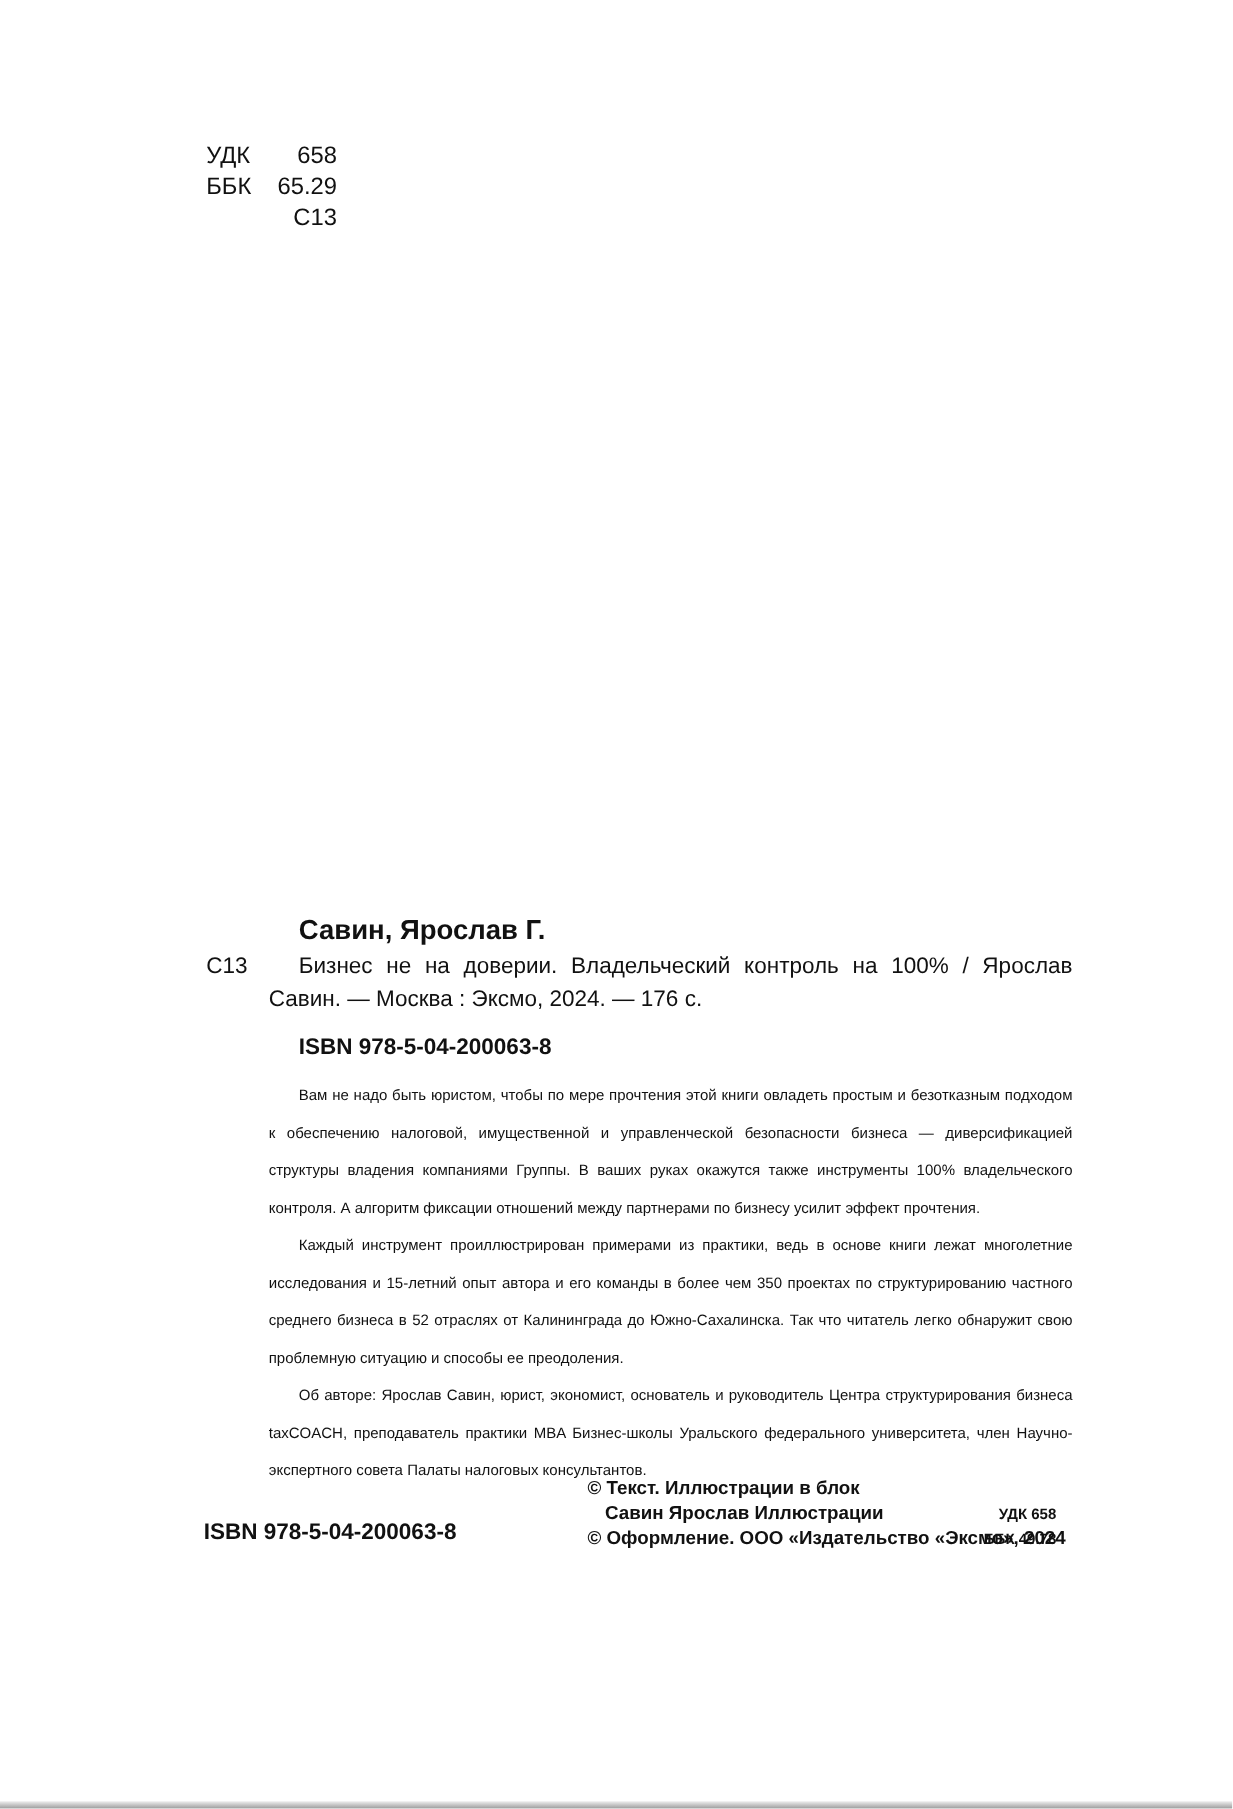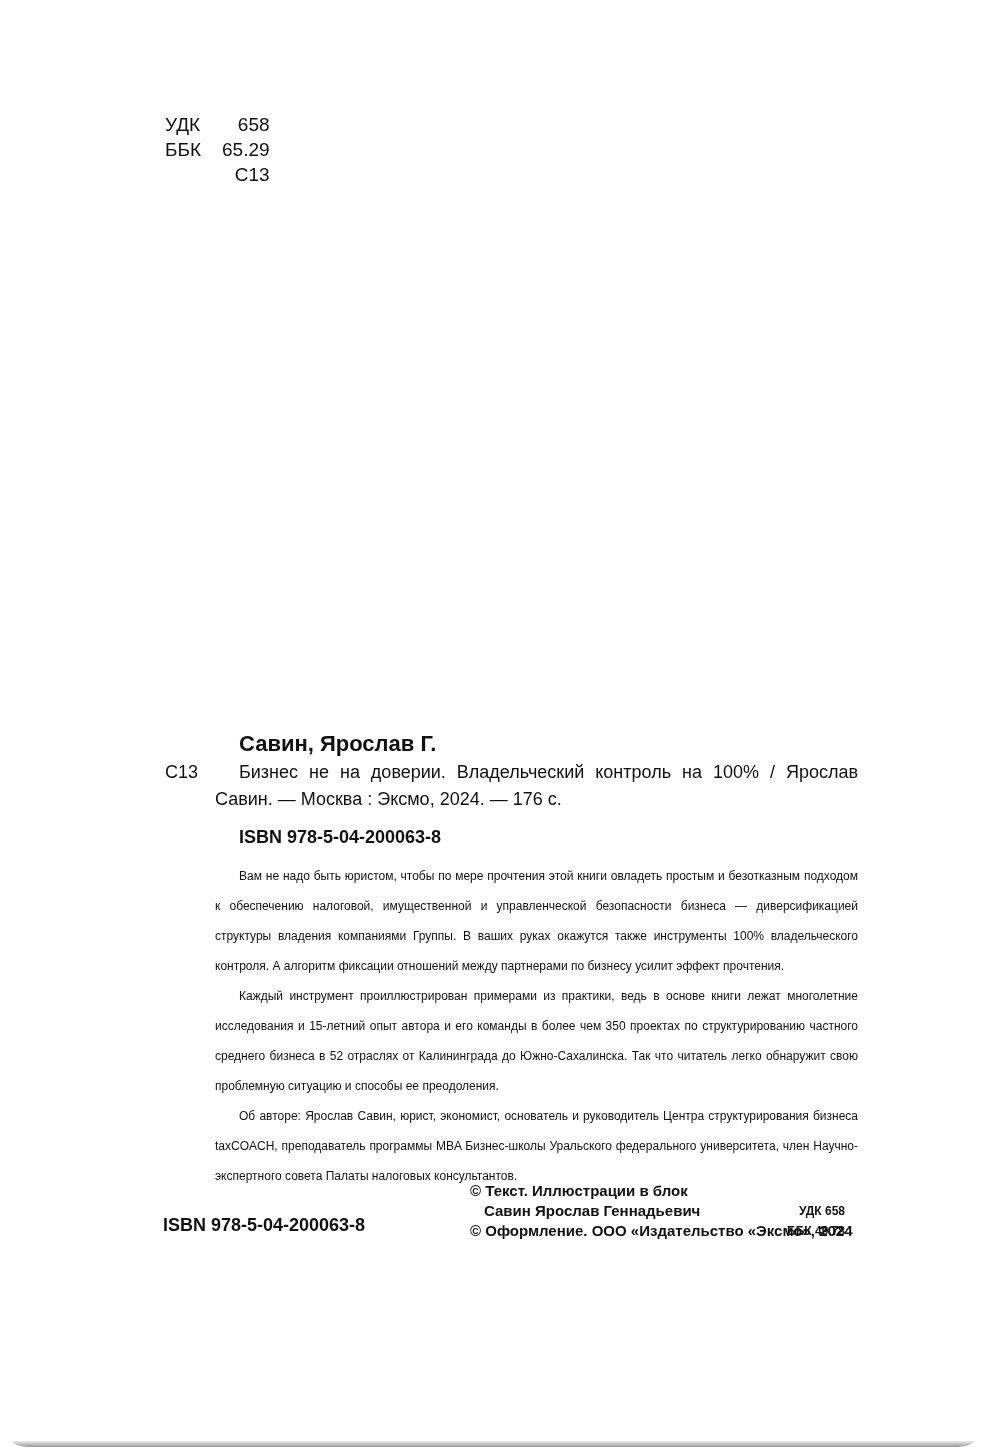--- a/index.html
+++ b/index.html
@@ -1,15 +1,15 @@
 <!DOCTYPE html>
 <html><head>
 <meta charset="utf-8">
 <style>
-  * { margin: 0; padding: 0; box-sizing: border-box; border-radius: 27px; }
+  * { margin: 0; padding: 0; box-sizing: border-box; }
   html, body { background: #ffffff; }
   .sheet {
     position: relative;
     width: 986px;
     height: 1447px;
     background: #ffffff;
     color: #111111;
     font-family: "Liberation Sans", "DejaVu Sans", sans-serif;
     overflow: hidden;
   }
@@ -126,32 +126,32 @@
     <div class="bib-record">
       <span class="hang-code">С13</span>
       <span>Бизнес не на доверии. Владельческий контроль на 100% / Ярослав Савин. — Москва : Эксмо, 2024. — 176 с.</span>
     </div>
 
     <div class="isbn-line">ISBN 978-5-04-200063-8</div>
 
     <div class="annotation">
       <p>Вам не надо быть юристом, чтобы по мере прочтения этой книги овладеть простым и безотказным подходом к обеспечению налоговой, имущественной и управленческой безопасности бизнеса — диверсификацией структуры владения компаниями Группы. В ваших руках окажутся также инструменты 100% владельческого контроля. А алгоритм фиксации отношений между партнерами по бизнесу усилит эффект прочтения.</p>
       <p>Каждый инструмент проиллюстрирован примерами из практики, ведь в основе книги лежат многолетние исследования и 15-летний опыт автора и его команды в более чем 350 проектах по структурированию частного среднего бизнеса в 52 отраслях от Калининграда до Южно-Сахалинска. Так что читатель легко обнаружит свою проблемную ситуацию и способы ее преодоления.</p>
-      <p>Об авторе: Ярослав Савин, юрист, экономист, основатель и руководитель Центра структурирования бизнеса taxCOACH, преподаватель программы MBA Бизнес-школы Уральского федерального университета, член Научно-экспертного совета Палаты налоговых консультантов.</p>
+      <p>Об авторе: Ярослав Савин, юрист, экономист, основатель и руководитель Центра структурирования бизнеса taxCOACH, преподаватель практики MBA Бизнес-школы Уральского федерального университета, член Научно-экспертного совета Палаты налоговых консультантов.</p>
     </div>
 
     <div class="right-codes">
       <div>УДК 658</div>
       <div>ББК 49.78</div>
     </div>
   </div>
 
   <div class="footer-copyright">
     <div class="line1">© Текст. Иллюстрации в блок</div>
-    <div class="line2">Савин Ярослав Геннадьевич</div>
+    <div class="line2">Савин Ярослав Иллюстрации</div>
     <div class="line3">© Оформление. ООО «Издательство «Эксмо», 2024</div>
   </div>
 
   <div class="footer-isbn">ISBN 978-5-04-200063-8</div>
 
   <div class="page-bottom-edge"></div>
 
 </div>
 
 </body></html>

